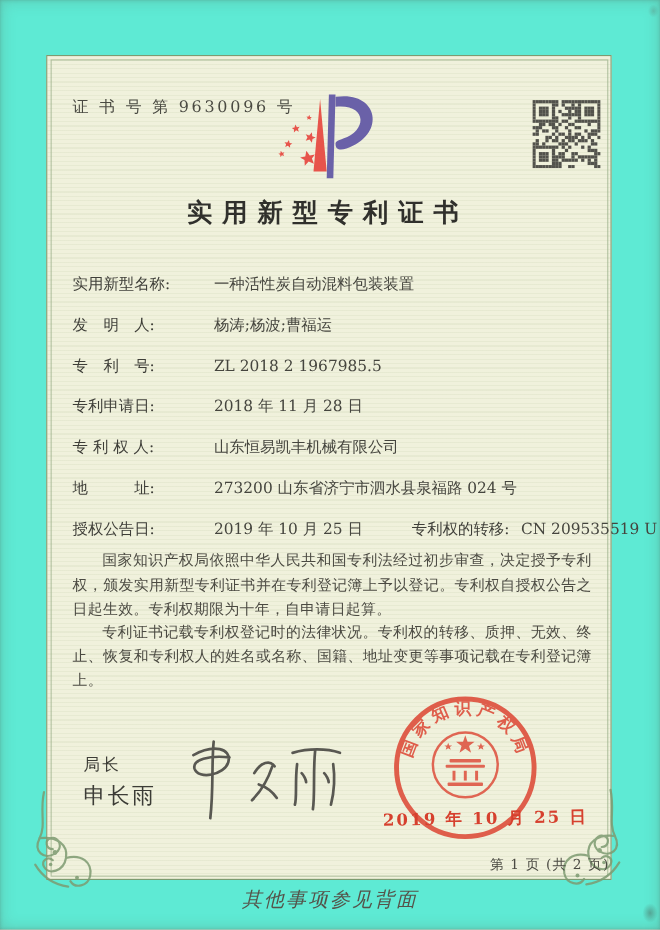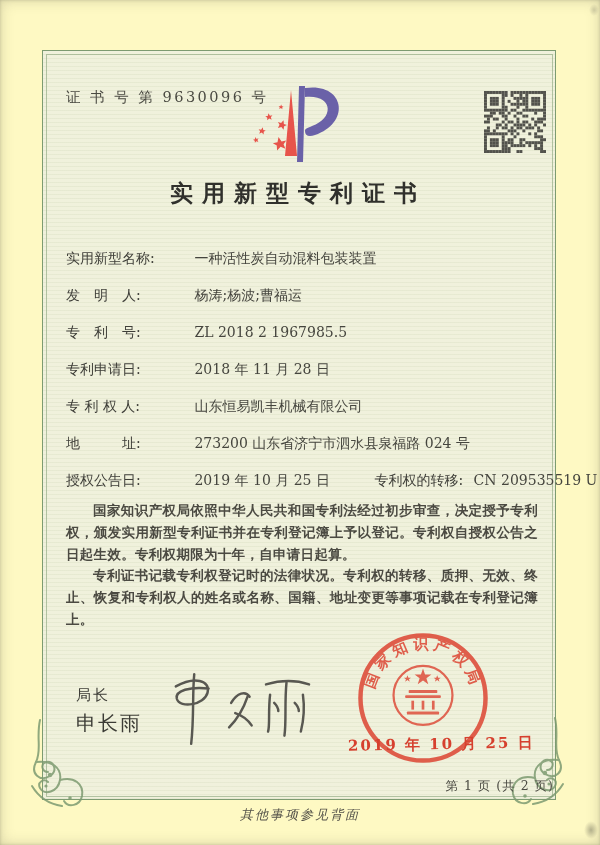--- a/index.html
+++ b/index.html
@@ -1,48 +1,48 @@
 <!DOCTYPE html>
 <html><head>
 <meta charset="utf-8">
 <style>
   html,body{margin:0;padding:0;width:600px;height:845px;overflow:hidden;
     font-family:"DejaVu Serif","Liberation Serif",serif;background:#f2efe4;}
-  .paper{position:absolute;inset:0;background:#fef9c3;
+  .paper{position:absolute;inset:0;background:#5eead4;
     box-shadow:inset 0 0 14px rgba(90,90,70,.25), inset 0 0 3px rgba(60,60,50,.25);}
   
   .frame{position:absolute;left:42px;top:50px;width:512px;height:748px;
     border:1.5px solid #7d9b71;background:#f0f1dc;}
   .frame::before{content:"";position:absolute;inset:2.5px;border:1px solid rgba(125,155,113,.55);}
   .frame::after{content:"";position:absolute;inset:0;pointer-events:none;
     background:repeating-linear-gradient(0deg, rgba(150,170,120,.10) 0 1px, transparent 1px 4px);}
   .content{position:absolute;inset:0;color:#44443e;}
   .cert-no{position:absolute;left:66px;top:88px;font-size:14.5px;letter-spacing:2.5px;color:#4a4a42;}
   .logo{position:absolute;left:238px;top:78px;width:132px;height:96px;}
   .qr{position:absolute;left:484px;top:91px;width:62px;height:64px;}
   .title{position:absolute;left:42px;top:178px;width:512px;text-align:center;
     font-size:23px;font-weight:600;letter-spacing:9px;color:#30302c;}
   .fields{position:absolute;left:66px;top:250px;width:470px;}
   .frow{height:22px;margin-bottom:15px;font-size:14px;white-space:nowrap;}
   .lbl{display:inline-block;min-width:118px;color:#3e3e38;}
   .val{margin-left:6px;color:#45453e;}
   .grant .lbl2{margin-left:40px;color:#3e3e38;}
   .paras{position:absolute;left:66px;top:500px;width:472px;font-size:13.5px;
-    line-height:21.8px;color:#4b4a42;text-align:justify;letter-spacing:.3px;font-weight:bold;}
+    line-height:21.8px;color:#4b4a42;text-align:justify;letter-spacing:.3px;}
   .paras p{margin:0;text-indent:2em;}
   .sig-role{position:absolute;left:76px;top:686px;font-size:15px;color:#3c3c36;letter-spacing:2px;}
   .sig-name{position:absolute;left:76px;top:710px;font-size:20px;color:#3c3c36;letter-spacing:2px;}
   .sig-hand{position:absolute;left:158px;top:668px;width:175px;height:82px;}
   .seal{position:absolute;left:356px;top:630px;width:134px;height:136px;opacity:.88;}
   .seal-date{position:absolute;left:348px;top:735px;font-size:15px;color:#d6402e;
     letter-spacing:2px;transform:rotate(-1deg);font-weight:600;}
   .page-info{position:absolute;left:42px;top:778px;width:512px;text-align:right;
     font-size:12.5px;color:#4a4a42;letter-spacing:1px;}
   .back-note{position:absolute;left:0;top:806px;width:600px;text-align:center;
-    font-size:13px;color:#55534a;font-style:italic;letter-spacing:2px;}
+    font-size:18px;color:#55534a;font-style:italic;letter-spacing:2px;}
   .flourish{position:absolute;width:62px;height:95px;}
   .fl-left{left:26px;top:716px;}
   .fl-right{left:507px;top:714px;transform:scaleX(-1);}
   .smudge-br{position:absolute;right:2px;bottom:6px;width:14px;height:18px;
     background:radial-gradient(ellipse at center, rgba(70,70,60,.4), rgba(70,70,60,0) 70%);}
   .smudge-tr{position:absolute;right:1px;top:4px;width:10px;height:12px;
     background:radial-gradient(ellipse at center, rgba(90,90,80,.25), rgba(90,90,80,0) 70%);}
 </style>
 </head>
 <body>

